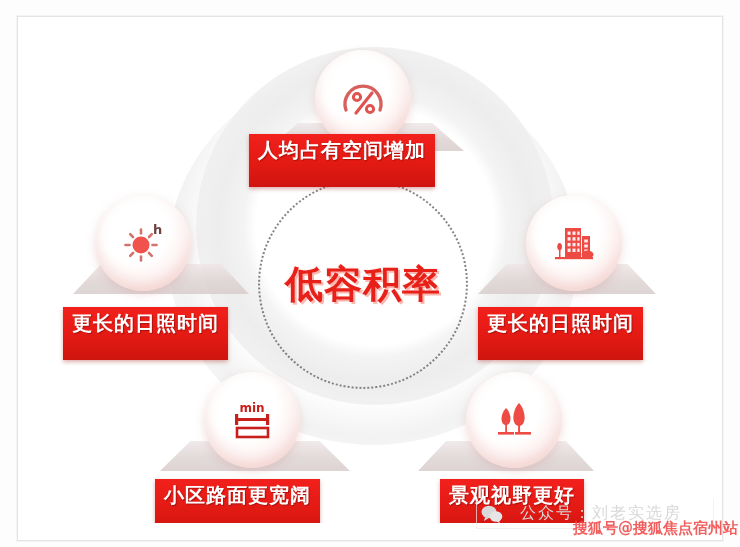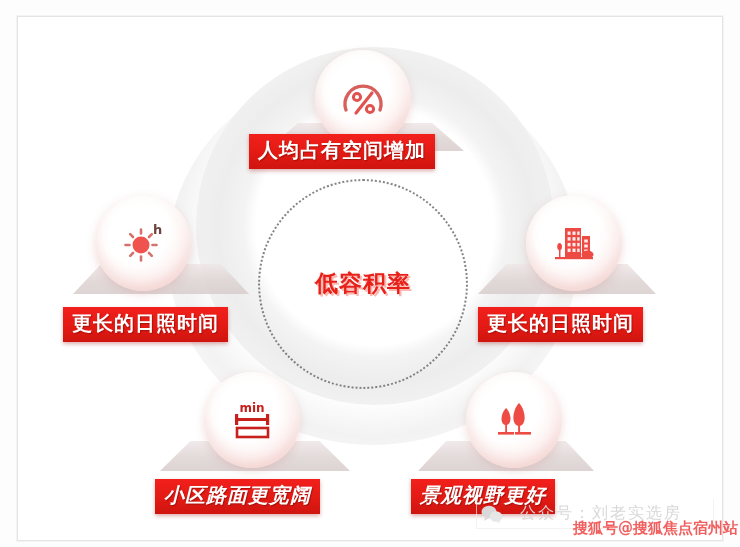--- a/index.html
+++ b/index.html
@@ -64,21 +64,21 @@
   }
   .center-text{
     position:absolute;
     left:240px; top:162px;
     width:210px; height:210px;
     display:flex; flex-direction:column;
     align-items:center; justify-content:center;
     gap:2px;
   }
   .center-text span{
-    font-size:23px;
+    font-size:38px;
     font-weight:bold;
     letter-spacing:1px;
     color:#e8201a;
     line-height:1.12;
     text-shadow:2px 2px 0 rgba(248,160,150,.75), -1px -1px 0 rgba(255,235,232,.6);
     white-space:nowrap;
   }
 
   
   .node{ position:absolute; }
@@ -100,21 +100,21 @@
   .pedestal{
     position:absolute;
     width:120px; height:34px;
     background:linear-gradient(180deg,#efe7e7 0%,#ded3d3 55%,#d7cccc 100%);
     opacity:.85;
   }
   .ped-l{ clip-path:polygon(16% 0,84% 0,100% 100%,0 100%); }
 
   .label{
     position:absolute;
-    padding:5px 9px 6px;
+    padding:5px 9px 24px;
     background:linear-gradient(180deg,#f2201c 0%,#e31a14 55%,#cf140f 100%);
     color:#ffffff;
     font-size:20px;
     font-weight:bold;
     letter-spacing:1px;
     line-height:1.18;
     white-space:nowrap;
     text-shadow:1px 1px 1px rgba(120,10,5,.55);
     box-shadow:0 2px 4px rgba(160,30,25,.35);
   }
@@ -235,36 +235,36 @@
       <div class="pedestal ped-l" style="left:142px; top:424px; width:190px; height:30px;"></div>
       <div class="bubble" style="left:186px; top:355px;text-decoration:underline;">
         <svg class="ico" viewBox="0 0 52 52">
           <text x="26" y="18" text-anchor="middle" font-family="DejaVu Sans, sans-serif" font-size="12" font-weight="bold" fill="#c8211c">min</text>
           <rect x="9" y="20" width="3.2" height="11" fill="#c8211c"></rect>
           <rect x="40" y="20" width="3.2" height="11" fill="#c8211c"></rect>
           <rect x="11" y="24" width="31" height="3" fill="#c8211c"></rect>
           <rect x="11" y="34" width="31" height="9" fill="none" stroke="#c8211c" stroke-width="2.6"></rect>
         </svg>
       </div>
-      <div class="label" style="left:137px; top:462px;font-style:italic;">小区路面更宽阔</div>
+      <div class="label" style="left:137px; top:462px;">小区路面更宽阔</div>
     </div>
 
     <div class="node">
       <div class="pedestal ped-l" style="left:400px; top:424px; width:176px; height:30px;"></div>
       <div class="bubble" style="left:448px; top:355px;">
         <svg class="ico" viewBox="0 0 52 52">
           <path d="M18 14 C12 20 12 31 18 31 C24 31 24 20 18 14 Z" fill="#ef4b45"></path>
           <rect x="17.2" y="29" width="1.8" height="10" fill="#ef4b45"></rect>
           <path d="M31 9 C23.5 17 23.5 32 31 32 C38.5 32 38.5 17 31 9 Z" fill="#ef4b45"></path>
           <rect x="30.1" y="30" width="2" height="9" fill="#ef4b45"></rect>
           <rect x="10" y="38" width="16" height="2.6" fill="#ef4b45"></rect>
           <rect x="27" y="38" width="16" height="2.6" fill="#ef4b45"></rect>
         </svg>
       </div>
-      <div class="label" style="left:393px; top:462px;font-style:italic;">景观视野更好</div>
+      <div class="label" style="left:422px; top:462px;">景观视野更好</div>
     </div>
 
   </div>
 
   <div class="wm-bar"></div>
   <div class="wm-wechat">
     <svg width="22" height="18" viewBox="0 0 22 18">
       <ellipse cx="8" cy="7" rx="7.5" ry="6.2" fill="#d9d9d9"></ellipse>
       <path d="M4 12 L3 16 L7.5 13.2 Z" fill="#d9d9d9"></path>
       <ellipse cx="15" cy="11.5" rx="6.3" ry="5.2" fill="#e6e6e6"></ellipse>

